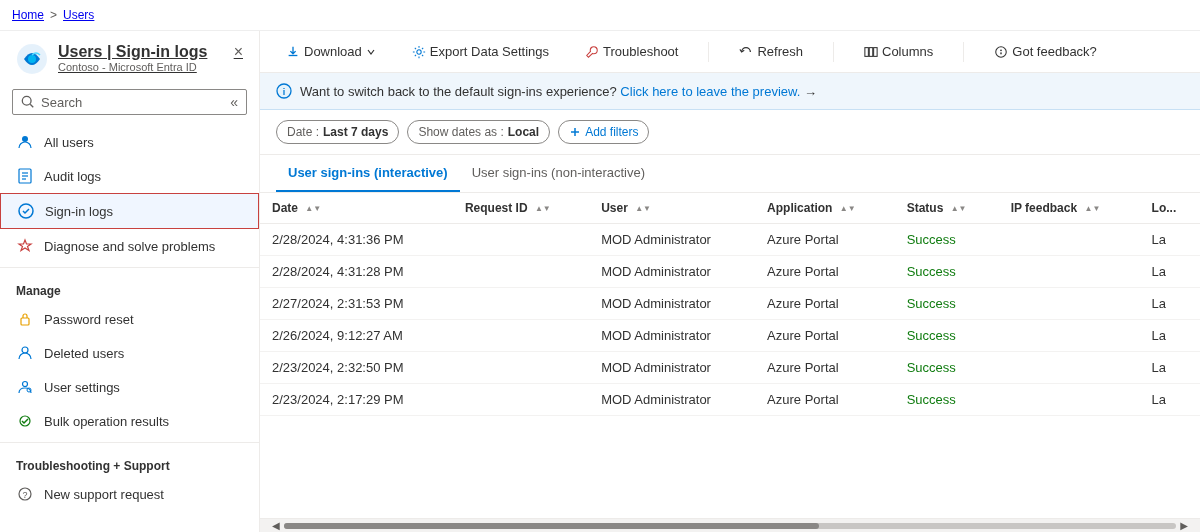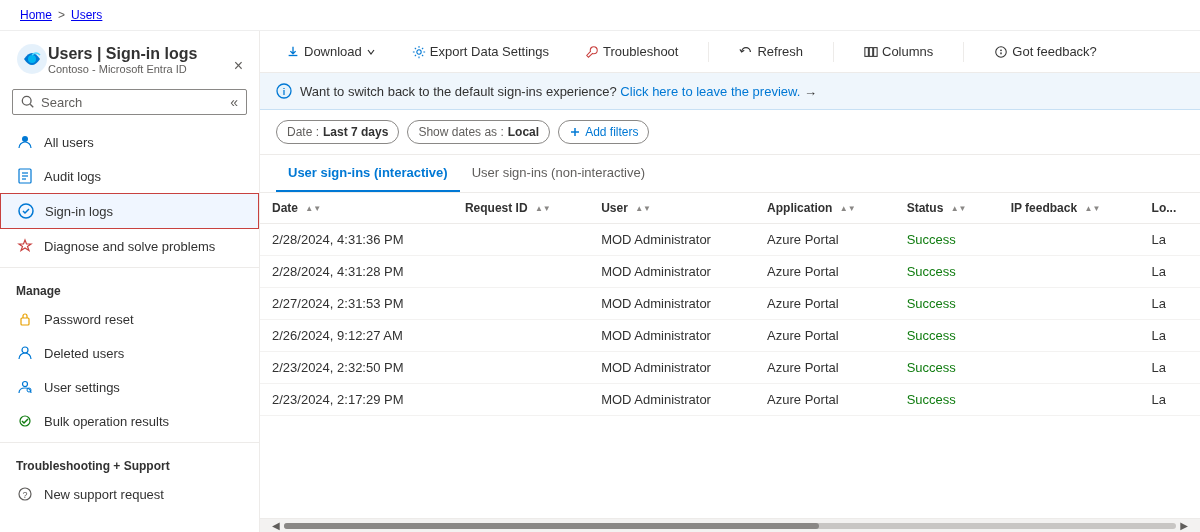--- a/index.html
+++ b/index.html
@@ -1,27 +1,27 @@
 <!DOCTYPE html>
 <html><head>
   <meta charset="utf-8">
   <style>
     * { box-sizing: border-box; margin: 0; padding: 0; }
     body { font-family: 'Segoe UI', Arial, sans-serif; font-size: 13px; color: #323232; background: #fff; display: flex; flex-direction: column; height: 532px; overflow: hidden; }
 
     
-    .breadcrumb { display: flex; align-items: center; gap: 6px; padding: 8px 20px; font-size: 12px; color: #0078d4; border-bottom: 1px solid #eee; }
+    .breadcrumb { display: flex; align-items: center; gap: 6px; padding: 8px 12px; font-size: 12px; color: #0078d4; border-bottom: 1px solid #eee; }
     .breadcrumb span { color: #605e5c; }
 
     
     .main-layout { display: flex; flex: 1; overflow: hidden; }
 
     
     .sidebar { width: 260px; min-width: 260px; border-right: 1px solid #edebe9; display: flex; flex-direction: column; overflow-y: auto; }
-    .sidebar-header { display: flex; align-items: flex-end; padding: 12px 16px 8px; }
+    .sidebar-header { display: flex; align-items: flex-start; gap: 10px; padding: 12px 16px 8px; text-decoration: underline; }
     .sidebar-logo { width: 32px; height: 32px; }
     .sidebar-title { font-size: 16px; font-weight: 600; color: #323232; }
     .sidebar-subtitle { font-size: 11px; color: #605e5c; }
     .sidebar-search { padding: 6px 12px 10px; }
     .sidebar-search-box { display: flex; align-items: center; border: 1px solid #8a8886; border-radius: 2px; padding: 4px 8px; gap: 6px; font-size: 13px; color: #605e5c; cursor: text; background: #fff; width: 100%; }
     .sidebar-search-box svg { flex-shrink: 0; }
     .collapse-btn { margin-left: auto; background: none; border: none; cursor: pointer; color: #605e5c; font-size: 14px; }
 
     .sidebar-nav { flex: 1; }
     .nav-item { display: flex; align-items: center; gap: 10px; padding: 8px 16px; cursor: pointer; font-size: 13px; color: #323232; }

